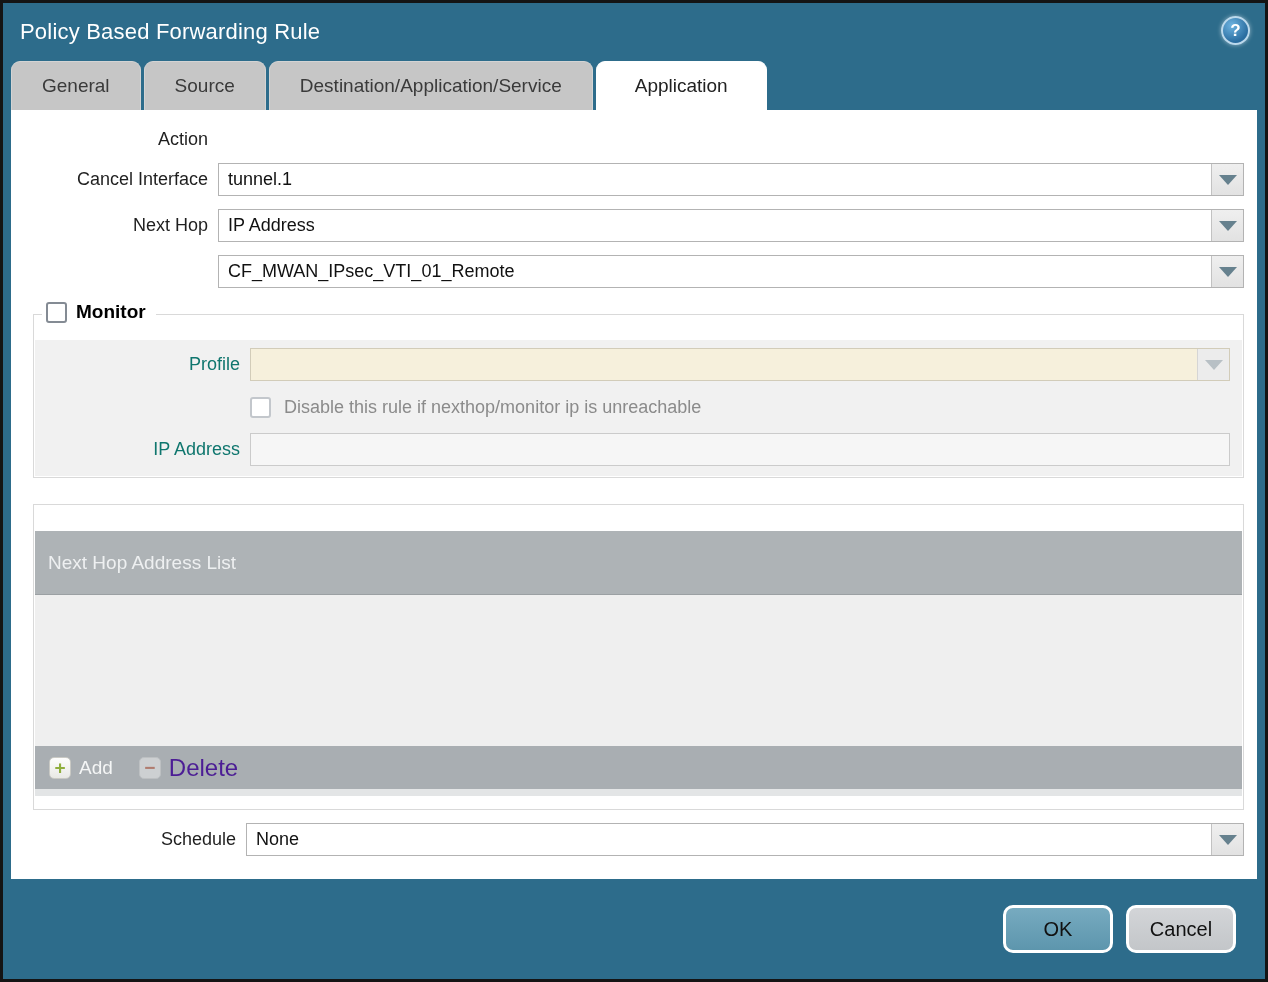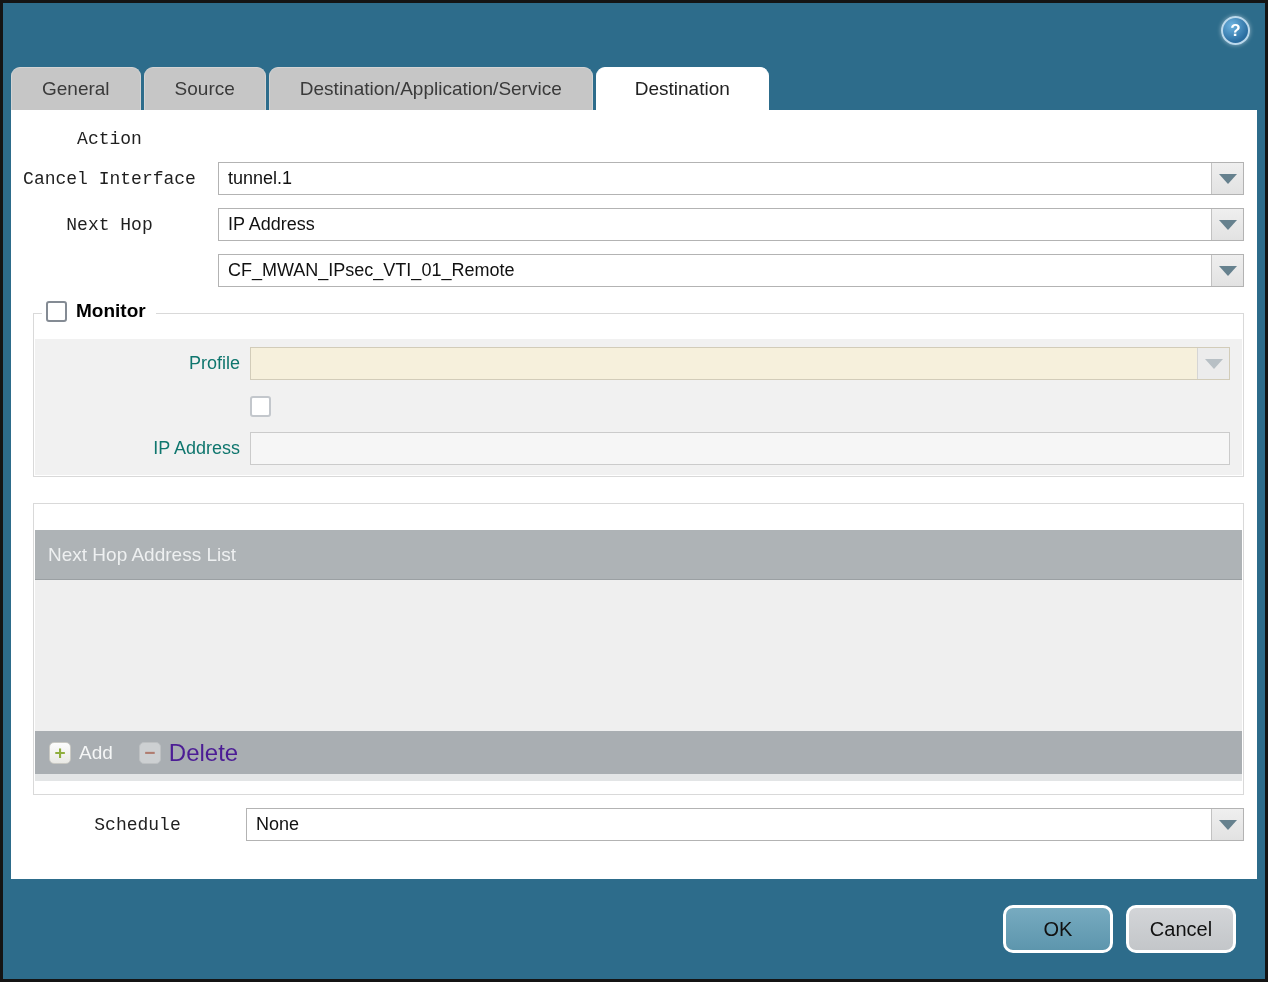--- a/index.html
+++ b/index.html
@@ -33,21 +33,21 @@
     cursor: pointer;
     box-shadow: 0 0 4px rgba(255,255,255,.5);
   }
 
   
   .tabbar {
     height: 49px; display: flex; align-items: flex-end;
     padding-left: 8px;
   }
   .tab {
-    height: 43px; display: flex; align-items: center; justify-content: center;
+    height: 49px; display: flex; align-items: center; justify-content: center;
     background: #c6c6c6;
     border-radius: 9px 9px 0 0;
     margin-right: 3px;
     padding: 0 30px;
     font-size: 19px; color: #3a3a3a;
     cursor: pointer;
     border: 1px solid #d4d4d4; border-bottom: none;
   }
   .tab.active {
     background: #ffffff; color: #222222;
@@ -63,22 +63,22 @@
     padding-top: 19px;
     overflow: hidden;
   }
 
   .form-row {
     display: flex; align-items: center;
     margin: 0 13px 13px 0;
   }
   .form-row .lbl {
     flex: 0 0 207px;
-    text-align: center; padding-right: 10px;
-    font-size: 18px; color: #1f1f1f; font-family: Liberation Mono, monospace;
+    text-align: right; padding-right: 10px;
+    font-size: 18px; color: #1f1f1f;
   }
   .field {
     flex: 1 1 auto; height: 33px;
     display: flex; align-items: stretch;
     border: 1px solid #b3b3b3;
     background: #ffffff;
   }
   .field input {
     flex: 1 1 auto; border: none; outline: none;
     font-family: "Liberation Sans", sans-serif;
@@ -139,21 +139,21 @@
   .field.disabled-input {
     border: 1px solid #cbcbcb; background: #f6f6f6;
   }
   .m-check-row { display: flex; align-items: center; gap: 13px; padding-left: 215px; margin: 16px 0 15px 0; }
   .cbx.disabled { border-color: #c3c7cc; cursor: default; }
   .m-check-row .chk-lbl { font-size: 18px; color: #8b8b8b; }
 
   
   .sym-table { margin: 26px 1px 13px 1px; }
   .sym-head {
-    height: 50px; background: #aeb3b6;
+    height: 64px; background: #aeb3b6;
     display: flex; align-items: center;
     padding-left: 13px;
     font-size: 19px; color: #eef0f1;
     border-bottom: 1px solid #9ba0a3;
   }
   .sym-body { height: 151px; background: #efefef; }
   .sym-foot {
     height: 43px; background: #a9aeb2;
     display: flex; align-items: center; gap: 26px;
     padding-left: 14px;
@@ -193,37 +193,38 @@
   }
   .btn.ok { background: linear-gradient(#77abc0, #5d96ad); }
   .btn.cancel { background: linear-gradient(#d3d5d8, #c3c6c9); }
 </style>
 </head>
 <body>
 
 <div class="window">
 
   <div class="titlebar">
+    <span class="title">Policy Based Forwarding Rule</span>
     <div class="help-icon">
       <span>?</span>
     </div>
   </div>
 
   <div class="tabbar">
     <div class="tab">
       <span>General</span>
     </div>
     <div class="tab">
       <span>Source</span>
     </div>
     <div class="tab">
       <span>Destination/Application/Service</span>
     </div>
     <div class="tab active">
-      <span>Destination</span>
+      <span>Application</span>
     </div>
   </div>
 
   <div class="content">
 
     <div class="form-row">
       <div class="lbl">Action</div>
     </div>
 
     <div class="form-row">
@@ -266,20 +267,21 @@
           <div class="lbl">Profile</div>
           <div class="field profile">
             <input type="text" disabled="" value="" style="">
             <div class="dd-btn disabled">
               <div class="dd-arrow"></div>
             </div>
           </div>
         </div>
         <div class="m-check-row">
           <div class="cbx disabled"></div>
+          <span class="chk-lbl">Disable this rule if nexthop/monitor ip is unreachable</span>
         </div>
         <div class="m-row">
           <div class="lbl">IP Address</div>
           <div class="field disabled-input">
             <input type="text" disabled="" value="" style="">
           </div>
         </div>
       </div>
     </div>
 

